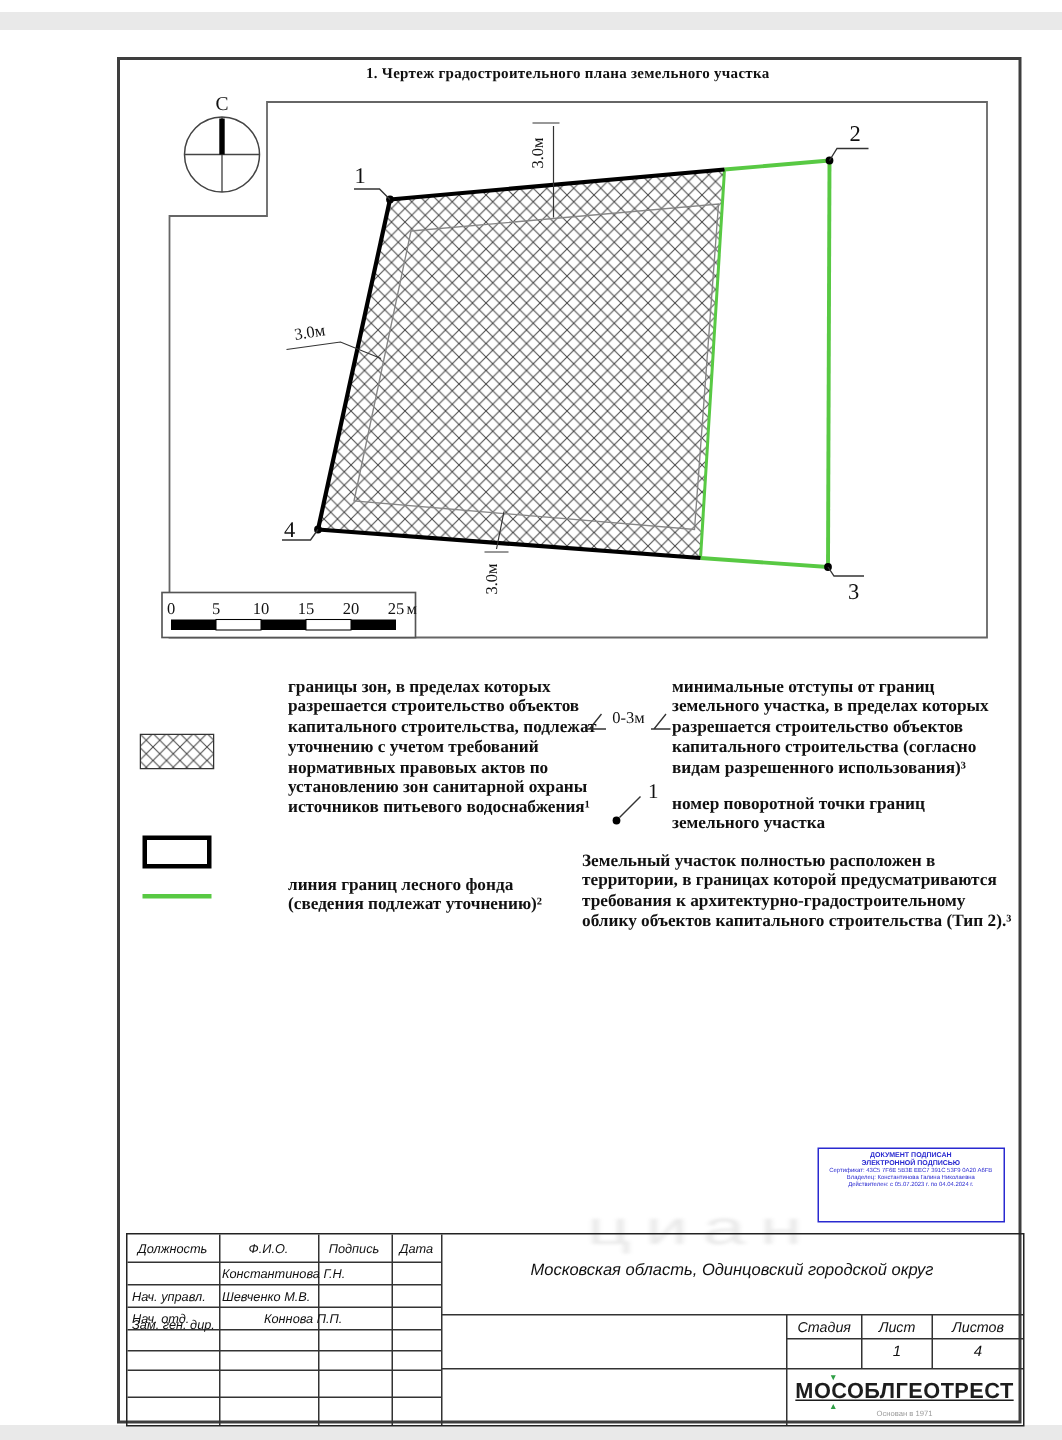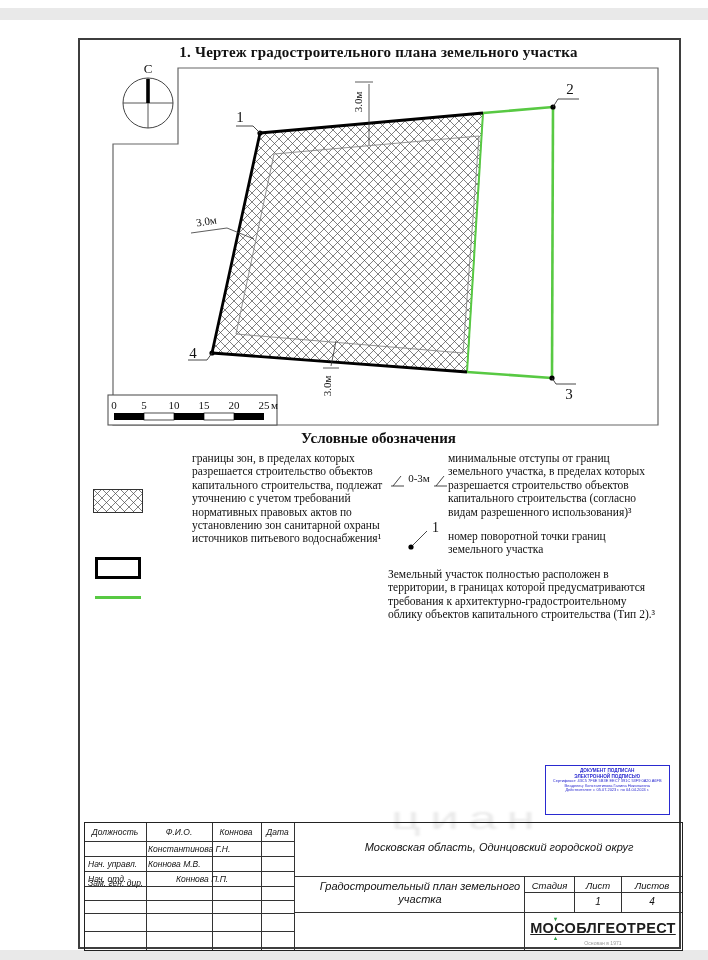--- a/index.html
+++ b/index.html
@@ -1,40 +1,40 @@
 <!DOCTYPE html>
 <html><head>
 <meta charset="utf-8">
 <style>
   html,body{margin:0;padding:0;background:#f0f0f0;}
   #page{position:relative;width:708px;height:960px;background:#ffffff;overflow:hidden;
         font-family:"Liberation Serif","DejaVu Serif",serif;color:#111;}
   .abs{position:absolute;}
   .band{background:#e9e9e9;}
   .doc-frame{border:2px solid #3e3e3e;}
-  .page-title{font-weight:bold;font-size:15px;text-align:center;letter-spacing:.2px;}
-  .lines{white-space:pre-line;font-size:11.5px;line-height:13.4px;}
+  .page-title{font-weight:bold;font-size:10px;text-align:center;letter-spacing:.2px;}
+  .lines{white-space:pre-line;font-size:11.5px;line-height:13.4px;font-weight:bold;}
   .legend-heading{font-weight:bold;font-size:15px;text-align:center;}
   .swatch-boundary{border:3.5px solid #000;background:#fff;}
   .swatch-forest{background:#58c943;height:3px;}
   
   .stamp{border:1.5px solid #2a2ad0;}
   .stamp-inner{width:170px;transform:scale(.72);transform-origin:0 0;color:#2a2ad0;
                font-family:"Liberation Sans",sans-serif;text-align:center;padding-top:2px;}
   .stamp-inner .b{font-size:6.5px;font-weight:bold;line-height:7.5px;}
   .stamp-inner .s{font-size:5.5px;line-height:6.5px;}
   
   .watermark{font-family:"Liberation Sans",sans-serif;font-size:32px;color:#8a8a8a;
              opacity:.18;filter:blur(1px);transform:scaleX(1.6);letter-spacing:6px;}
   
   .tb{border:1.6px solid #222;}
   .tb .line{position:absolute;background:#333;}
   .tb-text{position:absolute;font-family:"Liberation Sans",sans-serif;font-style:italic;color:#111;}
   .t85{font-size:8.5px;} .t95{font-size:9.5px;} .t10{font-size:10px;}
-  .t11{font-size:11px;margin-left:11px;} .t115{font-size:11.5px;font-weight:600;}
+  .t11{font-size:11px;} .t115{font-size:11.5px;font-weight:600;}
   .ctr{text-align:center;}
   .org-logo{font-family:"Liberation Sans",sans-serif;font-weight:bold;font-size:14.5px;
             letter-spacing:.3px;color:#1d1d1d;text-align:center;font-style:normal;}
   .org-sub{font-family:"Liberation Sans",sans-serif;font-size:6px;color:#9a9a9a;
            text-align:center;transform:scale(.85);font-style:normal;}
   .geo-mark{position:absolute;font-size:6px;color:#2e9e44;line-height:6px;font-style:normal;}
   svg text{font-family:"Liberation Serif","DejaVu Serif",serif;fill:#111;}
 </style>
 </head>
 <body>
@@ -119,41 +119,42 @@
       <text x="174" y="351" font-size="11" text-anchor="middle" font-family="Liberation Sans,sans-serif">25</text>
       <text x="181" y="351" font-size="11" font-family="Liberation Sans,sans-serif">м</text>
       <rect x="24" y="355" width="30" height="7" fill="#000"></rect>
       <rect x="54" y="355" width="30" height="7" fill="#fff" stroke="#000" stroke-width="0.7"></rect>
       <rect x="84" y="355" width="30" height="7" fill="#000"></rect>
       <rect x="114" y="355" width="30" height="7" fill="#fff" stroke="#000" stroke-width="0.7"></rect>
       <rect x="144" y="355" width="30" height="7" fill="#000"></rect>
     </g>
   </svg>
 
-  <div class="abs legend-heading" style="left:78px;top:430px;width:601px;">Условные обозначения</div>
 
   <svg class="abs" style="left:93px;top:489px;" width="50" height="24">
     <defs>
         <pattern id="xh2" width="9" height="9" patternUnits="userSpaceOnUse">
       <path d="M0,9 L9,0 M0,0 L9,9" stroke="#4a4a4a" stroke-width="0.7" fill="none"></path>
         </pattern>
       </defs>
     <rect x="0.5" y="0.5" width="49" height="23" fill="url(#xh2)" stroke="#333" stroke-width="1"></rect>
   </svg>
   <div class="abs lines" style="left:192px;top:452px;width:210px;">границы зон, в пределах которых
 разрешается строительство объектов
 капитального строительства, подлежат
 уточнению с учетом требований
 нормативных правовых актов по
 установлению зон санитарной охраны
 источников питьевого водоснабжения¹</div>
 
   <div class="abs swatch-boundary" style="left:95px;top:557px;width:40px;height:16px;"></div>
 
   <div class="abs swatch-forest" style="left:95px;top:596px;width:46px;"></div>
+  <div class="abs lines" style="left:192px;top:584px;width:210px;">линия границ лесного фонда
+(сведения подлежат уточнению)²</div>
 
   <svg class="abs" style="left:390px;top:468px;" width="58" height="22">
     <path d="M1,18 H14 M44,18 H57 M3,18 L11,8 M46,18 L54,8" stroke="#333" stroke-width="0.9" fill="none"></path>
     <text x="29" y="14" font-size="11" text-anchor="middle">0-3м</text>
   </svg>
   <div class="abs lines" style="left:448px;top:452px;width:220px;">минимальные отступы от границ
 земельного участка, в пределах которых
 разрешается строительство объектов
 капитального строительства (согласно
 видам разрешенного использования)³</div>
@@ -198,34 +199,32 @@
     <div class="line" style="left:0;top:108px;width:209px;height:1px;"></div>
     <div class="line" style="left:209px;top:53px;width:388px;height:1px;"></div>
     <div class="line" style="left:209px;top:89px;width:388px;height:1px;"></div>
     <div class="line" style="left:439px;top:69px;width:158px;height:1px;"></div>
     <div class="line" style="left:439px;top:53px;width:1px;height:74px;"></div>
     <div class="line" style="left:489px;top:53px;width:1px;height:36px;"></div>
     <div class="line" style="left:536px;top:53px;width:1px;height:36px;"></div>
 
     <div class="tb-text t85 ctr" style="left:0;top:4px;width:60px;">Должность</div>
     <div class="tb-text t85 ctr" style="left:61px;top:4px;width:66px;">Ф.И.О.</div>
-    <div class="tb-text t85 ctr" style="left:127px;top:4px;width:48px;">Коннова</div>
+    <div class="tb-text t85 ctr" style="left:127px;top:4px;width:48px;">Подпись</div>
     <div class="tb-text t85 ctr" style="left:176px;top:4px;width:33px;">Дата</div>
 
     <div class="tb-text t85" style="left:3px;top:21px;margin-top:34px;">Зам. ген. дир.</div>
     <div class="tb-text t85" style="left:63px;top:21px;">Константинова Г.Н.</div>
     <div class="tb-text t85" style="left:3px;top:36px;">Нач. управл.</div>
-    <div class="tb-text t85" style="left:63px;top:36px;">Коннова М.В.</div>
+    <div class="tb-text t85" style="left:63px;top:36px;">Шевченко М.В.</div>
     <div class="tb-text t85" style="left:3px;top:51px;">Нач. отд.</div>
     <div class="tb-text t85" style="left:63px;top:51px;margin-left:28px;">Коннова П.П.</div>
 
     <div class="tb-text t11 ctr" style="left:209px;top:18px;width:388px;">Московская область, Одинцовский городской округ</div>
 
-    <div class="tb-text t11 ctr lines" style="left:219px;top:57px;width:210px;line-height:13px;font-size:11px;">Градостроительный план земельного
-участка</div>
 
     <div class="tb-text t95 ctr" style="left:440px;top:57px;width:49px;">Стадия</div>
     <div class="tb-text t95 ctr" style="left:490px;top:57px;width:46px;">Лист</div>
     <div class="tb-text t95 ctr" style="left:537px;top:57px;width:60px;">Листов</div>
     <div class="tb-text t10 ctr" style="left:440px;top:73px;width:49px;"></div>
     <div class="tb-text t10 ctr" style="left:490px;top:73px;width:46px;">1</div>
     <div class="tb-text t10 ctr" style="left:537px;top:73px;width:60px;">4</div>
 
 
     <div class="tb-text org-logo" style="left:439px;top:97px;width:158px;text-decoration:underline;">

